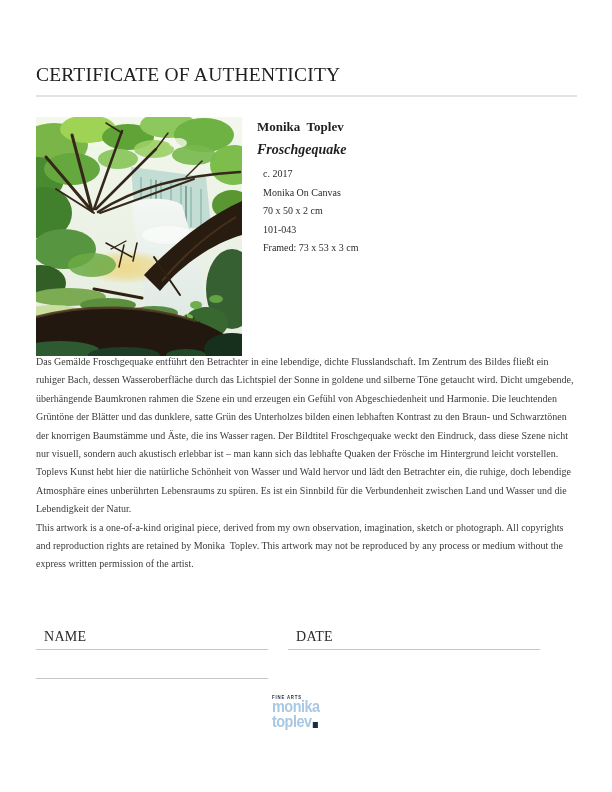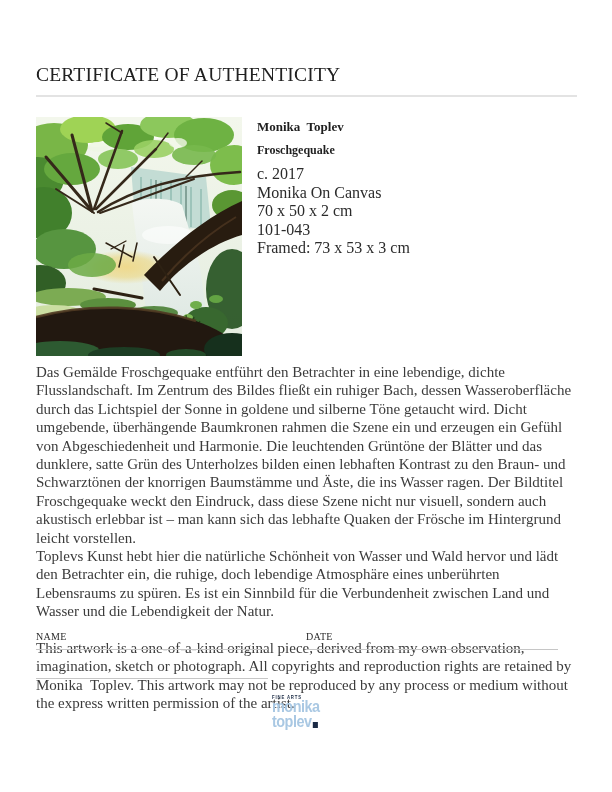--- a/index.html
+++ b/index.html
@@ -15,38 +15,38 @@
   .title-rule {
     position:absolute; left:36px; top:95px; width:541px; height:2px;
     background:var(--rule-gray, #e3e3e3);
   }
   .art-image {
     position:absolute; left:36px; top:117px; width:206px; height:239px;
   }
   .art-image svg { display:block; width:206px; height:239px; }
   .details { position:absolute; left:257px; top:118px; width:300px; color:#1f1f1f; }
   .details .artist { font-size:13px; font-weight:700; line-height:18px; white-space:pre-wrap; }
-  .details .art-title { font-size:12px; font-weight:700; line-height:18px; margin-top:5px; }
-  .details .meta { margin-top:6px; font-size:16px; color:#2b2b2b; }
+  .details .art-title { font-size:14px; font-weight:700; font-style:italic; line-height:18px; margin-top:5px; }
+  .details .meta { margin-top:6px; font-size:10px; color:#2b2b2b;margin-left:6px; }
   .details .meta div { line-height:18.6px; white-space:pre-wrap; }
   .description {
-    position:absolute; left:36px; top:363px; width:541px;
-    font-size:15px; line-height:18.4px; color:#3b3b3b;
+    position:absolute; left:36px; top:353px; width:541px;
+    font-size:10px; line-height:18.4px; color:#3b3b3b;
   }
   .description p { margin:0; white-space:pre-wrap; }
-  .description p.en { margin-top:18px; }
+  .description p.en { margin-top:0; }
   .sig-field { position:absolute; }
   .sig-field .label {
-    font-size:10px; color:#2a2a2a; letter-spacing:0.3px; line-height:13px;
+    font-size:14px; color:#2a2a2a; letter-spacing:0.3px; line-height:13px;margin-left:8px;
   }
   .sig-field .underline {
     margin-top:6px; width:100%; height:0; border-bottom:1.5px solid var(--line-gray, #c6c6c6);
   }
   .sig-name { left:36px; top:630px; width:232px; }
-  .sig-date { left:306px; top:630px; width:252px; }
+  .sig-date { left:288px; top:630px; width:252px; }
   .sig-signature { left:36px; top:672px; width:232px; }
   .logo {
     position:absolute; left:272px; top:694px;
     font-family:"Liberation Sans", sans-serif;
     transform:scaleX(0.85); transform-origin:left top;
   }
   .logo .tagline {
     font-size:5px; font-weight:700; letter-spacing:1px;
     color:var(--logo-navy, #1b2b45); text-transform:uppercase; line-height:6px;
   }

